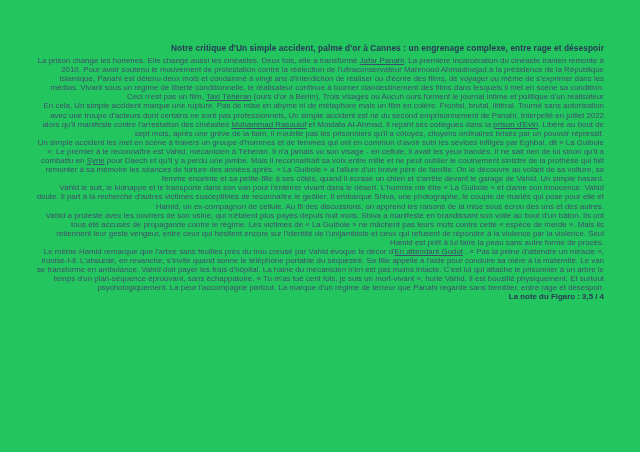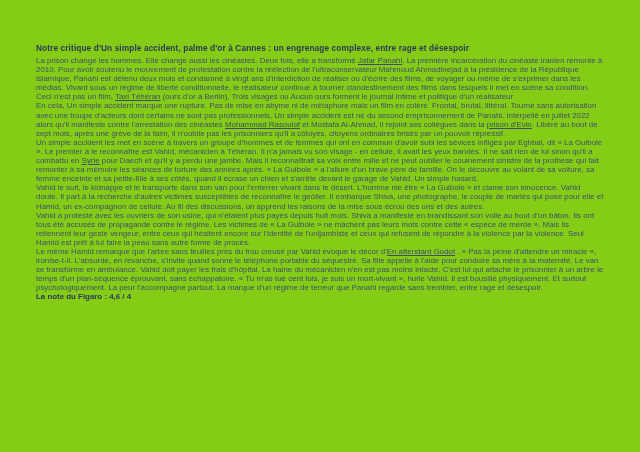--- a/index.html
+++ b/index.html
@@ -6,21 +6,22 @@
   html, body { width: 640px; height: 452px; }
   body {
     background: #fcfcfb;
     font-family: "Liberation Sans", sans-serif;
     overflow: hidden;
   }
   .page {
     position: relative;
     width: 640px;
     height: 452px;
-    background: #84cc16;
+    background: #22c55e;
+    text-align: right;
   }
   .title {
     position: absolute;
     left: 36px;
     top: 43px;
     width: 568px;
     font-size: 8.3px;
     line-height: 10px;
     font-weight: bold;
     color: #2b3a58;
@@ -56,15 +57,15 @@
   <h1 class="title">Notre critique d'Un simple accident, palme d'or à Cannes : un engrenage complexe, entre rage et désespoir</h1>
 
   <div class="body">
 
     <p><span>La prison change les hommes. Elle change aussi les cinéastes. Deux fois, elle a transformé </span><span class="inline-link">Jafar Panahi</span><span>. La première incarcération du cinéaste iranien remonte à 2010. Pour avoir soutenu le mouvement de protestation contre la réélection de l'ultraconservateur Mahmoud Ahmadinejad à la présidence de la République islamique, Panahi est détenu deux mois et condamné à vingt ans d'interdiction de réaliser ou d'écrire des films, de voyager ou même de s'exprimer dans les médias. Vivant sous un régime de liberté conditionnelle, le réalisateur continue à tourner clandestinement des films dans lesquels il met en scène sa condition. Ceci n'est pas un film, </span><span class="inline-link">Taxi Téhéran</span><span> (ours d'or à Berlin), Trois visages ou Aucun ours forment le journal intime et politique d'un réalisateur</span></p>
       <p><span>En cela, Un simple accident marque une rupture. Pas de mise en abyme ni de métaphore mais un film en colère. Frontal, brutal, littéral. Tourné sans autorisation avec une troupe d'acteurs dont certains ne sont pas professionnels, Un simple accident est né du second emprisonnement de Panahi. Interpellé en juillet 2022 alors qu'il manifeste contre l'arrestation des cinéastes </span><span class="inline-link">Mohammad Rasoulof</span><span> et Mostafa Al-Ahmad, il rejoint ses collègues dans la </span><span class="inline-link">prison d'Evin</span><span>. Libéré au bout de sept mois, après une grève de la faim, il n'oublie pas les prisonniers qu'il a côtoyés, citoyens ordinaires brisés par un pouvoir répressif.</span></p>
       <p><span>Un simple accident les met en scène à travers un groupe d'hommes et de femmes qui ont en commun d'avoir subi les sévices infligés par Eghbal, dit « La Guibole ». Le premier à le reconnaître est Vahid, mécanicien à Téhéran. Il n'a jamais vu son visage - en cellule, il avait les yeux bandés. Il ne sait rien de lui sinon qu'il a combattu en </span><span class="inline-link">Syrie</span><span> pour Daech et qu'il y a perdu une jambe. Mais il reconnaîtrait sa voix entre mille et ne peut oublier le couinement sinistre de la prothèse qui fait remonter à sa mémoire les séances de torture des années après. « La Guibole » a l'allure d'un brave père de famille. On le découvre au volant de sa voiture, sa femme enceinte et sa petite-fille à ses côtés, quand il écrase un chien et s'arrête devant le garage de Vahid. Un simple hasard.</span></p>
       <p><span>Vahid le suit, le kidnappe et le transporte dans son van pour l'enterrer vivant dans le désert. L'homme nie être « La Guibole » et clame son innocence. Vahid doute. Il part à la recherche d'autres victimes susceptibles de reconnaître le geôlier. Il embarque Shiva, une photographe, le couple de mariés qui pose pour elle et Hamid, un ex-compagnon de cellule. Au fil des discussions, on apprend les raisons de la mise sous écrou des uns et des autres.</span></p>
       <p><span>Vahid a protesté avec les ouvriers de son usine, qui n'étaient plus payés depuis huit mois. Shiva a manifesté en brandissant son voile au bout d'un bâton. Ils ont tous été accusés de propagande contre le régime. Les victimes de « La Guibole » ne mâchent pas leurs mots contre cette « espèce de merde ». Mais ils retiennent leur geste vengeur, entre ceux qui hésitent encore sur l'identité de l'unijambiste et ceux qui refusent de répondre à la violence par la violence. Seul Hamid est prêt à lui faire la peau sans autre forme de procès.</span></p>
       <p><span>Le même Hamid remarque que l'arbre sans feuilles près du trou creusé par Vahid évoque le décor d'</span><span class="inline-link">En attendant Godot</span><span> . « Pas la peine d'attendre un miracle », ironise-t-il. L'absurde, en revanche, s'invite quand sonne le téléphone portable du séquestré. Sa fille appelle à l'aide pour conduire sa mère à la maternité. Le van se transforme en ambulance. Vahid doit payer les frais d'hôpital. La haine du mécanicien n'en est pas moins intacte. C'est lui qui attache le prisonnier à un arbre le temps d'un plan-séquence éprouvant, sans échappatoire. « Tu m'as tué cent fois, je suis un mort-vivant », hurle Vahid. Il est bousillé physiquement. Et surtout psychologiquement. La peur l'accompagne partout. La marque d'un régime de terreur que Panahi regarde sans trembler, entre rage et désespoir.</span></p>
-      <p class="note">La note du Figaro : 4,6 / 4</p>
+      <p class="note">La note du Figaro : 3,5 / 4</p>
   </div>
 </div>
 
 </body></html>

